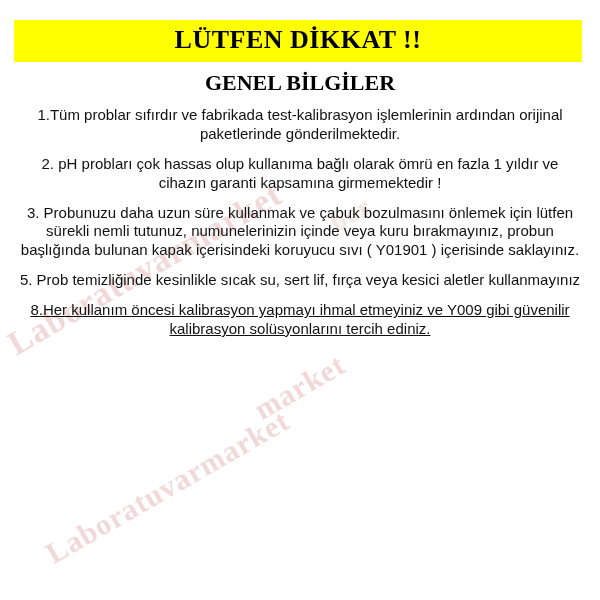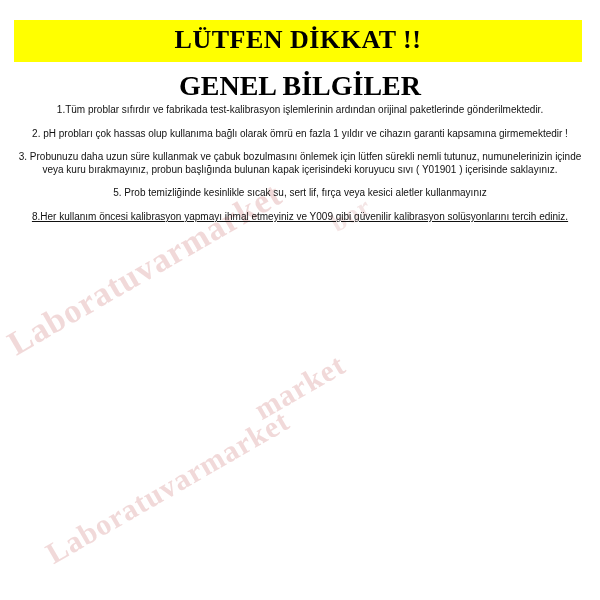--- a/index.html
+++ b/index.html
@@ -62,31 +62,31 @@
     font-weight: 700;
     font-size: 26px;
     color: #000000;
     letter-spacing: 0.5px;
   }
 
   .subtitle {
     text-align: center;
     font-family: "Liberation Serif", serif;
     font-weight: 700;
-    font-size: 28px;
+    font-size: 22px;
     color: #000000;
-    margin: 4px 0 2px 0;
+    margin: 4px 0 10px 0;
   }
 
   .items {
     display: block;
   }
   .item {
     text-align: center;
-    font-size: 10px;
+    font-size: 15px;
     color: #111111;
     line-height: 1.26;
     margin: 0 0 11px 0;
     padding: 0 4px;
   }
   .item:last-child { margin-bottom: 12px; text-decoration: underline; }
 </style>
 </head>
 <body>
 

